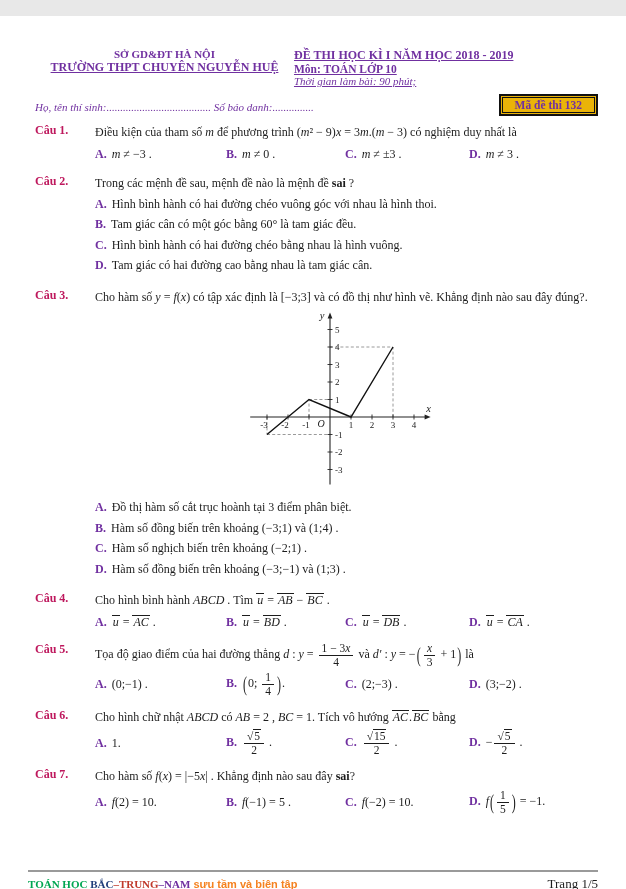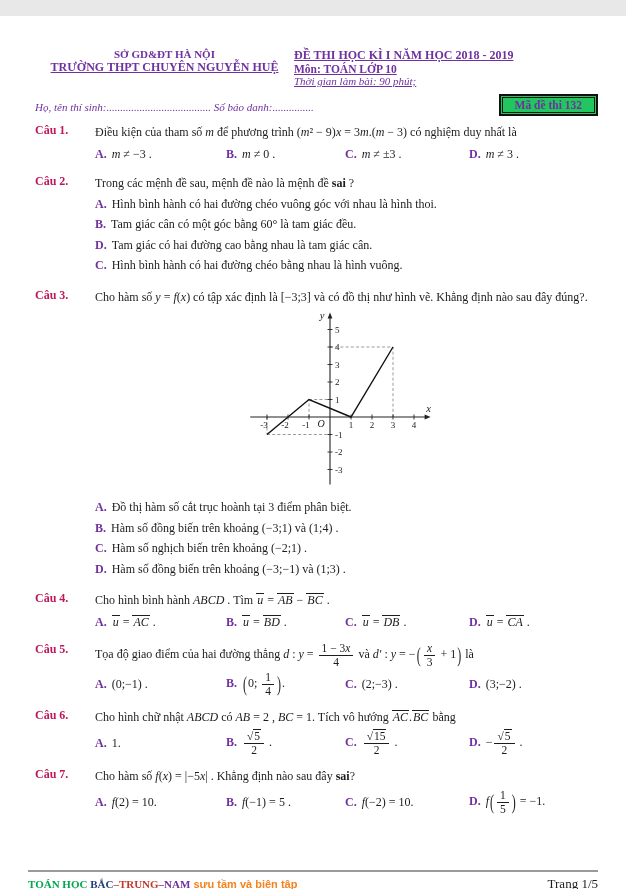--- a/index.html
+++ b/index.html
@@ -12,21 +12,21 @@
   
   .hdr{display:flex;color:#7030A0;}
   .hdr-left{width:46%;text-align:center;}
   .hdr-right{flex:1;text-decoration:underline;}
   .h-line1{font-weight:bold;font-size:11px;}
   .h-line2{font-weight:bold;font-size:12px;text-decoration:underline;}
   .h-r1{font-weight:bold;font-size:12px;}
   .h-r2{font-weight:bold;font-size:11.5px;}
   .h-r3{font-style:italic;font-size:11px;}
   .student-row{margin-top:14px;color:#7030A0;font-style:italic;font-size:11px;}
-  .code-box{position:absolute;top:78px;right:28px;border:2px solid #111;padding:1px;background:#22c55e;}
+  .code-box{position:absolute;top:78px;right:28px;border:2px solid #111;padding:1px;background:#eab308;}
   .code-box-inner{border:1px solid #111;padding:1px 12px;color:#7030A0;font-weight:bold;font-size:11.5px;font-style:normal;}
   
   .questions{margin-top:10px;}
   .question{display:flex;margin-bottom:11px;}
   .qnum{flex:0 0 60px;color:#be185d;font-weight:bold;}
   .qbody{flex:1;line-height:1.5;}
   .stem{line-height:1.55;}
   .opts-row{display:flex;margin-top:3px;align-items:center;}
   .opts-row .opt{white-space:nowrap;}
   .opts-row .opt:nth-child(1){width:131px;}
@@ -98,22 +98,22 @@
           </div>
         </div>
       </div>
       <div class="question">
         <div class="qnum">Câu 2.</div>
         <div class="qbody">
           <div class="stem"><span class="seg">Trong các mệnh đề sau, mệnh đề nào là mệnh đề </span><span class="bt">sai</span><span class="seg"> ?</span></div>
           <div class="opts-list">
             <span class="opt"><span class="optlabel">A.</span><span class="optcontent"><span class="seg">Hình bình hành có hai đường chéo vuông góc với nhau là hình thoi.</span></span></span>
             <span class="opt"><span class="optlabel">B.</span><span class="optcontent"><span class="seg">Tam giác cân có một góc bằng 60° là tam giác đều.</span></span></span>
+            <span class="opt"><span class="optlabel">C.</span><span class="optcontent"><span class="seg">Hình bình hành có hai đường chéo bằng nhau là hình vuông.</span></span></span>
             <span class="opt"><span class="optlabel">D.</span><span class="optcontent"><span class="seg">Tam giác có hai đường cao bằng nhau là tam giác cân.</span></span></span>
-            <span class="opt"><span class="optlabel">C.</span><span class="optcontent"><span class="seg">Hình bình hành có hai đường chéo bằng nhau là hình vuông.</span></span></span>
           </div>
         </div>
       </div>
       <div class="question">
         <div class="qnum">Câu 3.</div>
         <div class="qbody">
           <div class="stem"><span class="seg">Cho hàm số </span><span class="mi">y</span><span class="seg"> = </span><span class="mi">f</span><span class="seg">(</span><span class="mi">x</span><span class="seg">) có tập xác định là [−3;3] và có đồ thị như hình vẽ. Khẳng định nào sau đây đúng?.</span></div>
           <div class="graph-wrap">
             <svg width="205" height="184">
               <line x1="23" y1="107" x2="23" y2="124.5" class="dash"></line>

